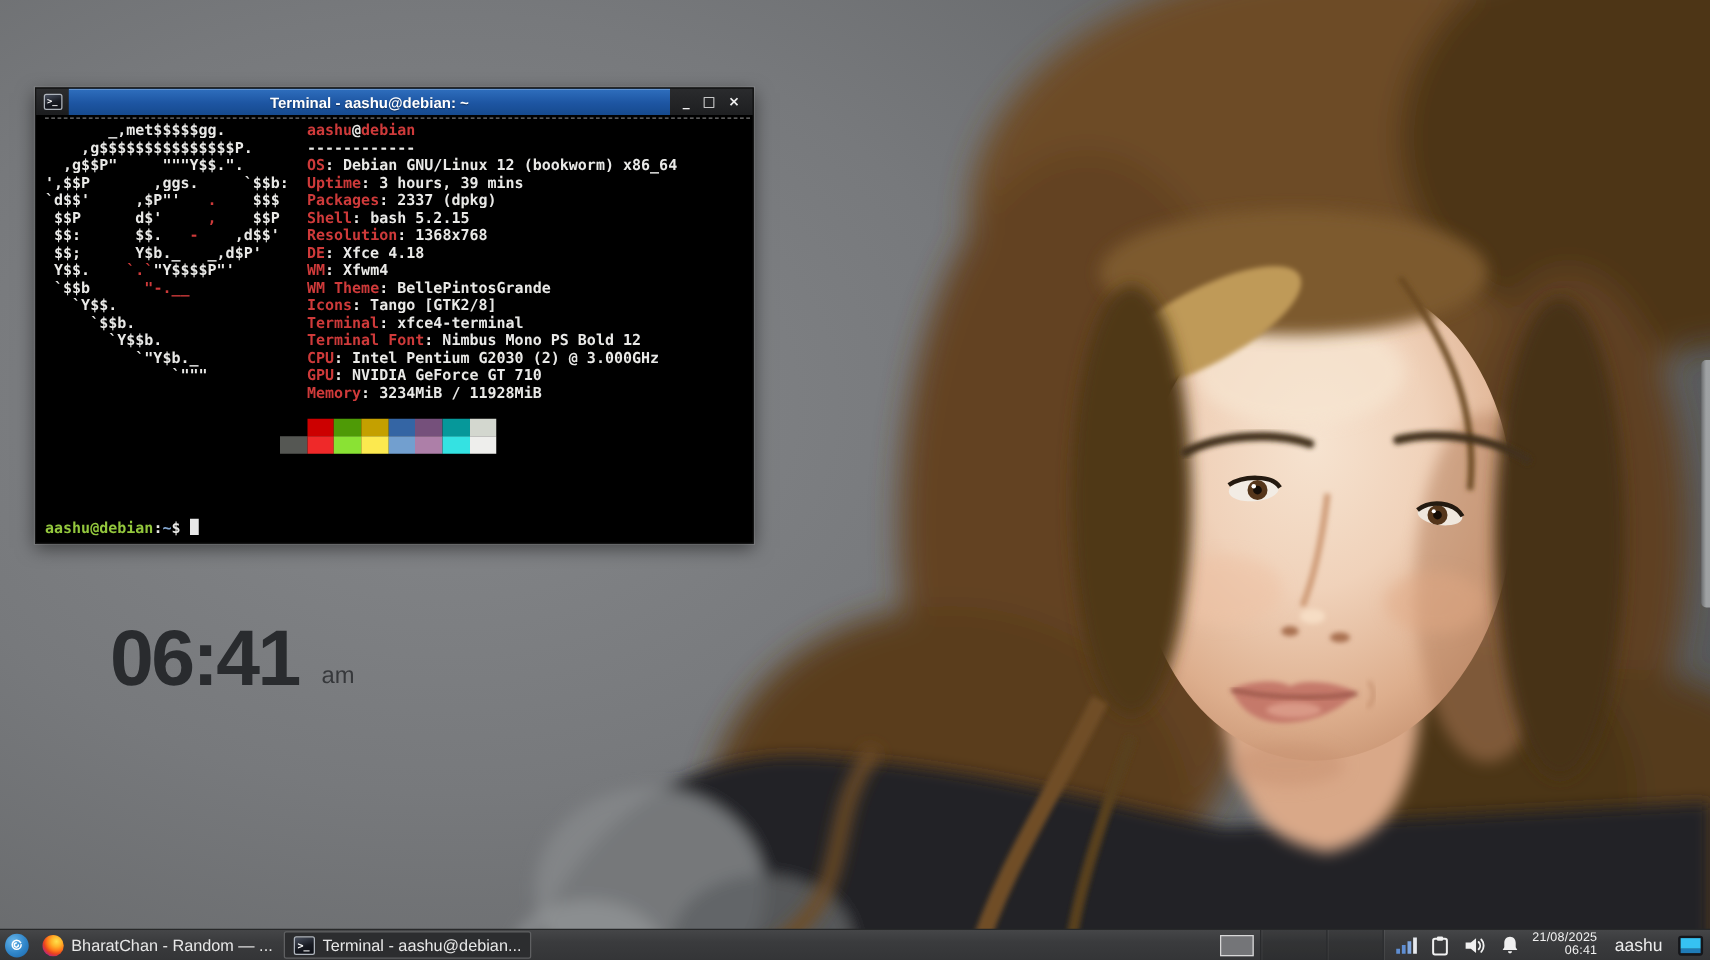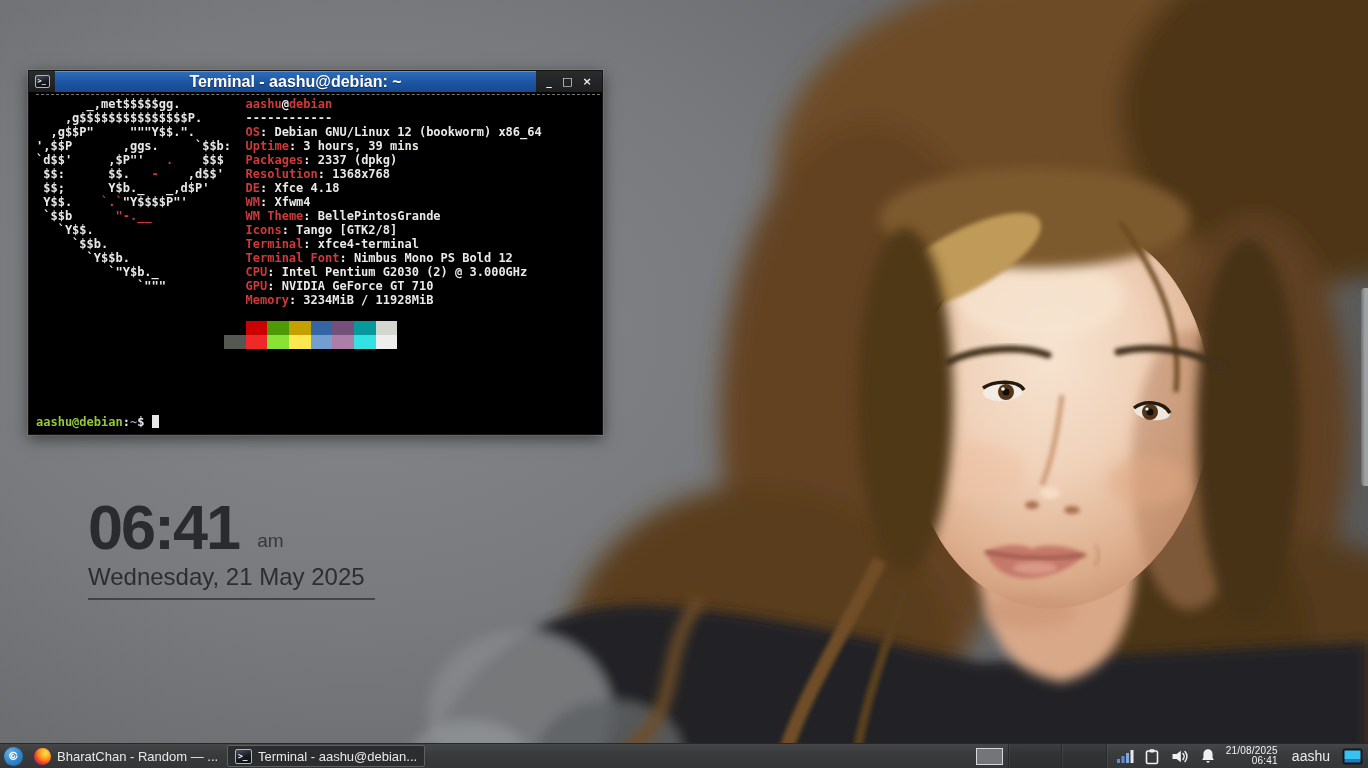--- a/index.html
+++ b/index.html
@@ -27,21 +27,21 @@
     display:flex;flex-direction:column;background:#000;}
   .titlebar{height:21px;display:flex;flex:0 0 21px;background:#17181a;}
   .tb-left{width:26px;display:flex;align-items:center;justify-content:center;
     background:linear-gradient(180deg,#2c2d2f,#1b1c1e);}
   .term-mini-icon{width:15px;height:13px;border:1px solid #aeb4bc;border-radius:2px;
     background:linear-gradient(160deg,#4a5160 0%,#171a22 55%,#0c0e14 100%);
     color:#fff;font:bold 7px/11px "DejaVu Sans Mono",monospace;text-align:left;padding-left:2px;box-sizing:border-box;}
   .tb-title{flex:1;display:flex;align-items:center;justify-content:center;
     background:linear-gradient(180deg,#2f6fbe 0%,#1d55a2 55%,#164a8e 100%);
     box-shadow:inset 0 1px 0 rgba(255,255,255,.25);
-    color:#fff;font-weight:bold;font-size:16px;text-shadow:0 1px 1px rgba(0,0,0,.45);white-space:nowrap;overflow:hidden;}
+    color:#fff;font-weight:bold;font-size:12px;text-shadow:0 1px 1px rgba(0,0,0,.45);white-space:nowrap;overflow:hidden;}
   .tb-buttons{width:66px;display:flex;align-items:center;justify-content:space-evenly;
     background:linear-gradient(180deg,#2a2b2d,#1d1e20);
     color:#f2f2f2;font-family:"DejaVu Sans",sans-serif;font-size:11px;font-weight:bold;}
   .tb-buttons span{cursor:default;line-height:1;}
   .term-body{flex:1;background:#000;position:relative;padding:2px 0 0 7px;overflow:hidden;
     font:bold 12px/14px "DejaVu Sans Mono",monospace;}
   .dash-line{height:0;border-top:1px dashed #8d8d8d;margin:0 2px 2px 0;opacity:.85;}
   .term-line{white-space:pre;}
   .seg-art{color:#e9e9e7;}
   .seg-val{color:#e9e9e7;}
@@ -168,21 +168,20 @@
   </g>
 </svg>
 
 <div class="edge-strip"></div>
 
 <div class="clock-widget">
   <div class="clock-row">
     <span class="clock-time">06:41</span>
     <span class="clock-ampm">am</span>
   </div>
-  <span class="clock-date">Wednesday, 21 May 2025</span>
 </div>
 
 <div class="term-window">
   <div class="titlebar">
     <div class="tb-left">
       <div class="term-mini-icon">&gt;_</div>
     </div>
     <div class="tb-title">Terminal - aashu@debian: ~</div>
     <div class="tb-buttons">
       <span>_</span>
@@ -191,20 +190,21 @@
     </div>
   </div>
   <div class="term-body">
     <div class="dash-line"></div>
     <div>
         <div class="term-line"><span class="seg-art">       _,met$$$$$gg.         </span><span class="seg-red">aashu</span><span class="seg-val">@</span><span class="seg-red">debian</span></div>
         <div class="term-line"><span class="seg-art">    ,g$$$$$$$$$$$$$$$P.      </span><span class="seg-val">------------</span></div>
         <div class="term-line"><span class="seg-art">  ,g$$P"     """Y$$.".       </span><span class="seg-red">OS</span><span class="seg-val">: Debian GNU/Linux 12 (bookworm) x86_64</span></div>
         <div class="term-line"><span class="seg-art">',$$P       ,ggs.     `$$b:  </span><span class="seg-red">Uptime</span><span class="seg-val">: 3 hours, 39 mins</span></div>
         <div class="term-line"><span class="seg-art">`d$$'     ,$P"'   </span><span class="seg-red">.</span><span class="seg-art">    $$$   </span><span class="seg-red">Packages</span><span class="seg-val">: 2337 (dpkg)</span></div>
+        <div class="term-line"><span class="seg-art"> $$P      d$'     </span><span class="seg-red">,</span><span class="seg-art">    $$P   </span><span class="seg-red">Shell</span><span class="seg-val">: bash 5.2.15</span></div>
         <div class="term-line"><span class="seg-art"> $$:      $$.   </span><span class="seg-red">-</span><span class="seg-art">    ,d$$'   </span><span class="seg-red">Resolution</span><span class="seg-val">: 1368x768</span></div>
         <div class="term-line"><span class="seg-art"> $$;      Y$b._   _,d$P'     </span><span class="seg-red">DE</span><span class="seg-val">: Xfce 4.18</span></div>
         <div class="term-line"><span class="seg-art"> Y$$.    </span><span class="seg-red">`.`</span><span class="seg-art">"Y$$$$P"'        </span><span class="seg-red">WM</span><span class="seg-val">: Xfwm4</span></div>
         <div class="term-line"><span class="seg-art"> `$$b      </span><span class="seg-red">"-.__</span><span class="seg-art">             </span><span class="seg-red">WM Theme</span><span class="seg-val">: BellePintosGrande</span></div>
         <div class="term-line"><span class="seg-art">   `Y$$.                     </span><span class="seg-red">Icons</span><span class="seg-val">: Tango [GTK2/8]</span></div>
         <div class="term-line"><span class="seg-art">     `$$b.                   </span><span class="seg-red">Terminal</span><span class="seg-val">: xfce4-terminal</span></div>
         <div class="term-line"><span class="seg-art">       `Y$$b.                </span><span class="seg-red">Terminal Font</span><span class="seg-val">: Nimbus Mono PS Bold 12</span></div>
         <div class="term-line"><span class="seg-art">          `"Y$b._            </span><span class="seg-red">CPU</span><span class="seg-val">: Intel Pentium G2030 (2) @ 3.000GHz</span></div>
         <div class="term-line"><span class="seg-art">              `"""           </span><span class="seg-red">GPU</span><span class="seg-val">: NVIDIA GeForce GT 710</span></div>
         <div class="term-line"><span class="seg-art">                             </span><span class="seg-red">Memory</span><span class="seg-val">: 3234MiB / 11928MiB</span></div>

